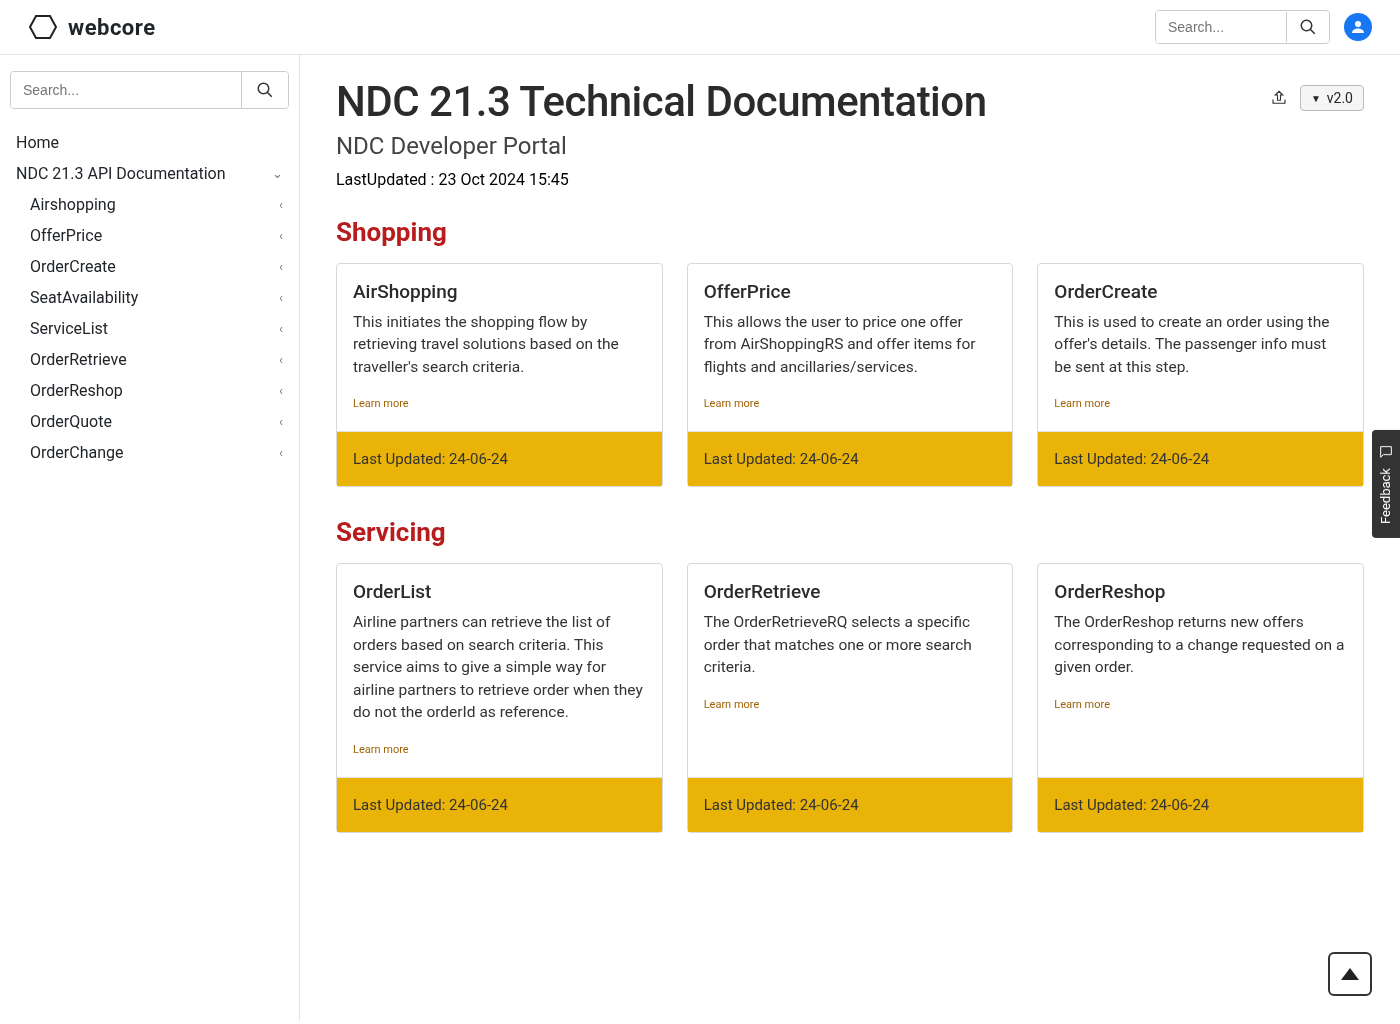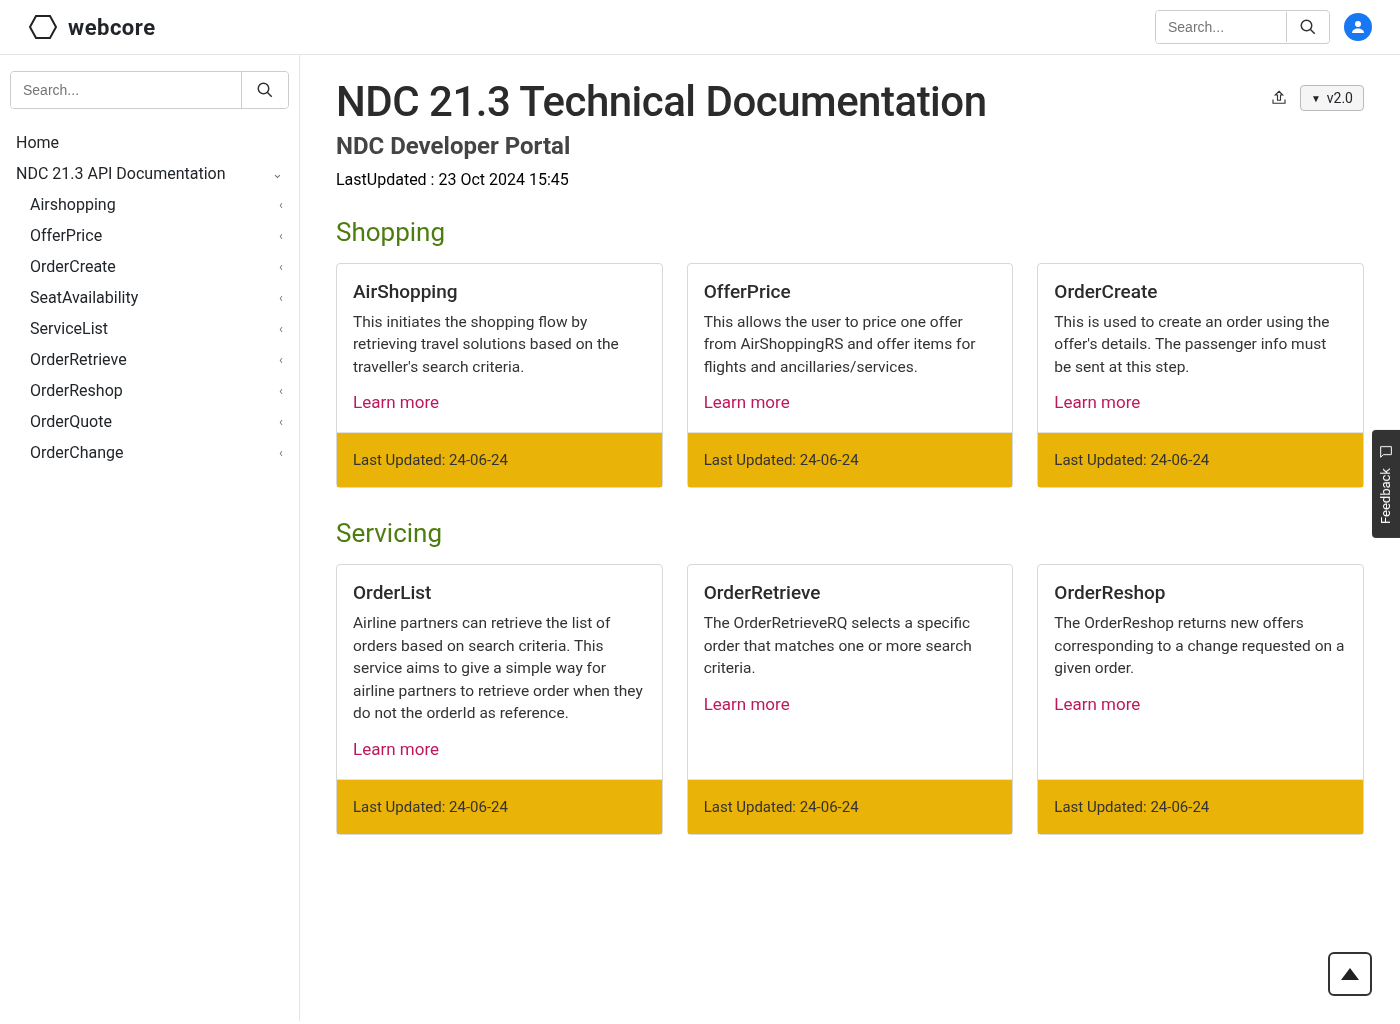--- a/index.html
+++ b/index.html
@@ -25,30 +25,30 @@
   .nav-item.sub { padding-left: 20px; }
   .nav-chevron { color: #777; font-size: 13px; }
   
   
   .main { flex: 1; padding: 22px 36px 60px 36px; }
   .page-header { display: flex; align-items: flex-start; justify-content: space-between; margin-bottom: 6px; }
   .page-title { font-size: 42px; font-weight: 500; color: #2b2b2b; letter-spacing: -0.5px; }
   .page-actions { display: flex; align-items: center; gap: 12px; margin-top: 8px; }
   .share-icon { cursor: pointer; }
   .version-pill { display: flex; align-items: center; gap: 6px; border: 1px solid #bbb; background: #f5f5f5; border-radius: 4px; padding: 4px 10px; font-size: 14px; cursor: pointer; }
-  .subtitle { font-size: 24px; color: #444; font-weight: 700; margin-bottom: 10px; }
+  .subtitle { font-size: 24px; color: #444; font-weight: 400; margin-bottom: 10px; }
   .last-updated-line { font-size: 16px; color: #000000; margin-bottom: 28px; }
   
-  .section-title { font-size: 26px; font-weight: 400; color: #4d7c0f; margin-bottom: 16px; }
+  .section-title { font-size: 26px; font-weight: 700; color: #b91c1c; margin-bottom: 16px; }
   .card-grid { display: grid; grid-template-columns: repeat(3, 1fr); gap: 24px; margin-bottom: 30px; }
   .card { border: 1px solid #d8d8d8; border-radius: 4px; display: flex; flex-direction: column; background: #fff; }
   .card-body { padding: 16px 16px 20px 16px; flex: 1; }
   .card-title { font-size: 19px; font-weight: 500; margin-bottom: 8px; color: #2b2b2b; }
   .card-desc { font-size: 15.5px; color: #333; line-height: 1.45; margin-bottom: 14px; }
-  .learn-more { color: #be185d; font-size: 17px; text-decoration: none; cursor: pointer; }
+  .learn-more { color: #a16207; font-size: 11px; text-decoration: none; cursor: pointer; }
   .card-footer { background: #eab308; border-top: 1px solid #e2e2e2; padding: 18px 16px; font-size: 15px; color: #333; }
   
   
   .feedback-tab { position: fixed; right: 0; top: 430px; background: #333; color: #fff; writing-mode: vertical-rl; transform: rotate(180deg); padding: 14px 6px; font-size: 13px; border-radius: 0 4px 4px 0; cursor: pointer; display: flex; align-items: center; gap: 8px; }
   
   
   .scroll-top { position: fixed; right: 28px; bottom: 28px; width: 44px; height: 44px; border: 2px solid #333; border-radius: 6px; background: #fff; display:flex; align-items:center; justify-content:center; cursor: pointer; }
   .scroll-top-triangle { width: 0; height: 0; border-left: 9px solid transparent; border-right: 9px solid transparent; border-bottom: 12px solid #222; }
   
   .icon-svg { display: block; }

